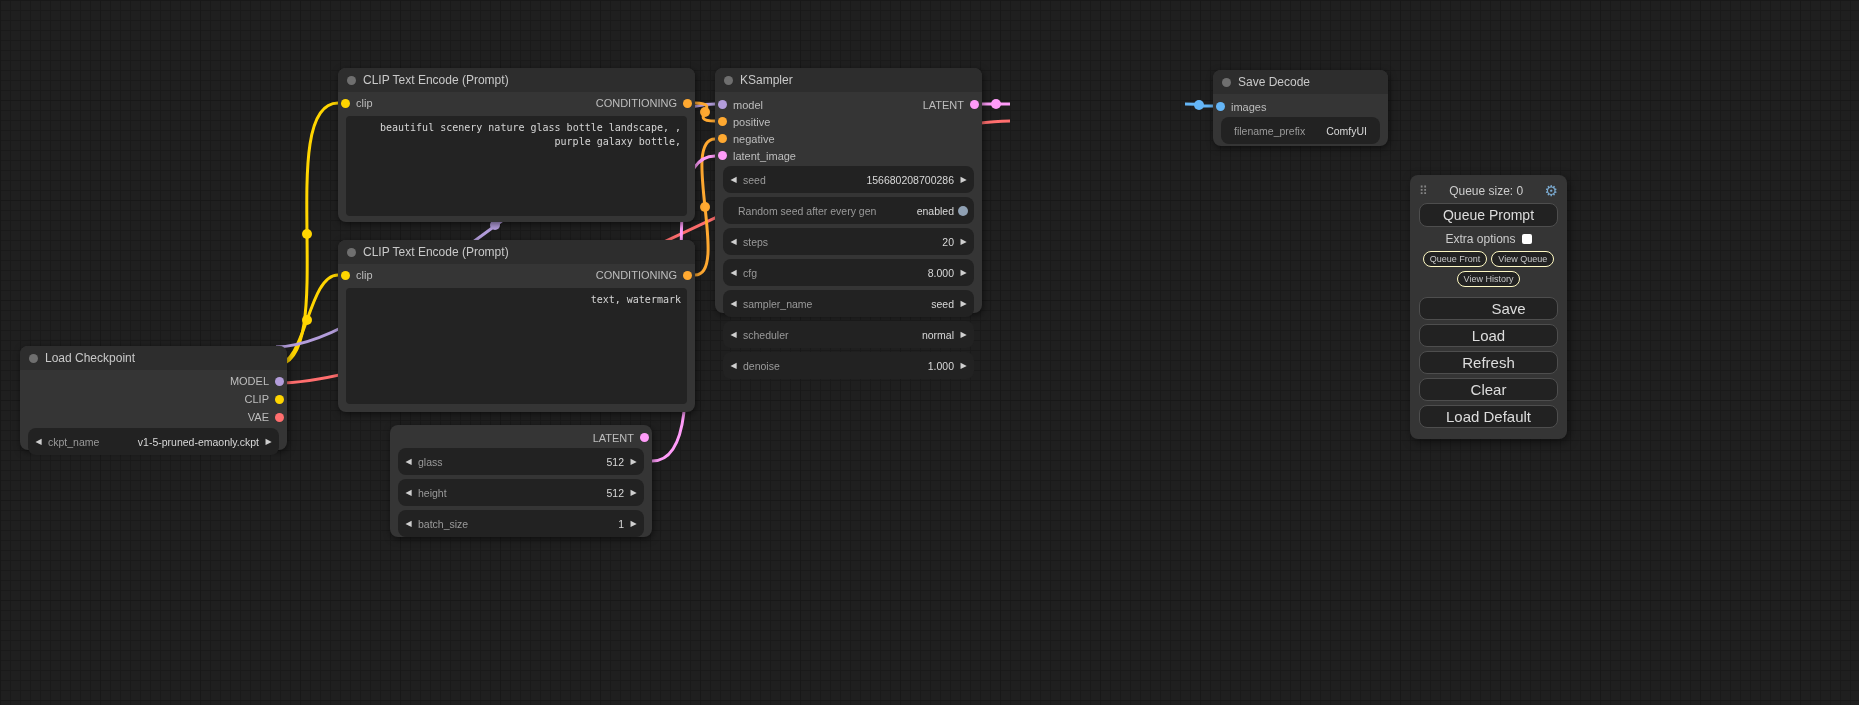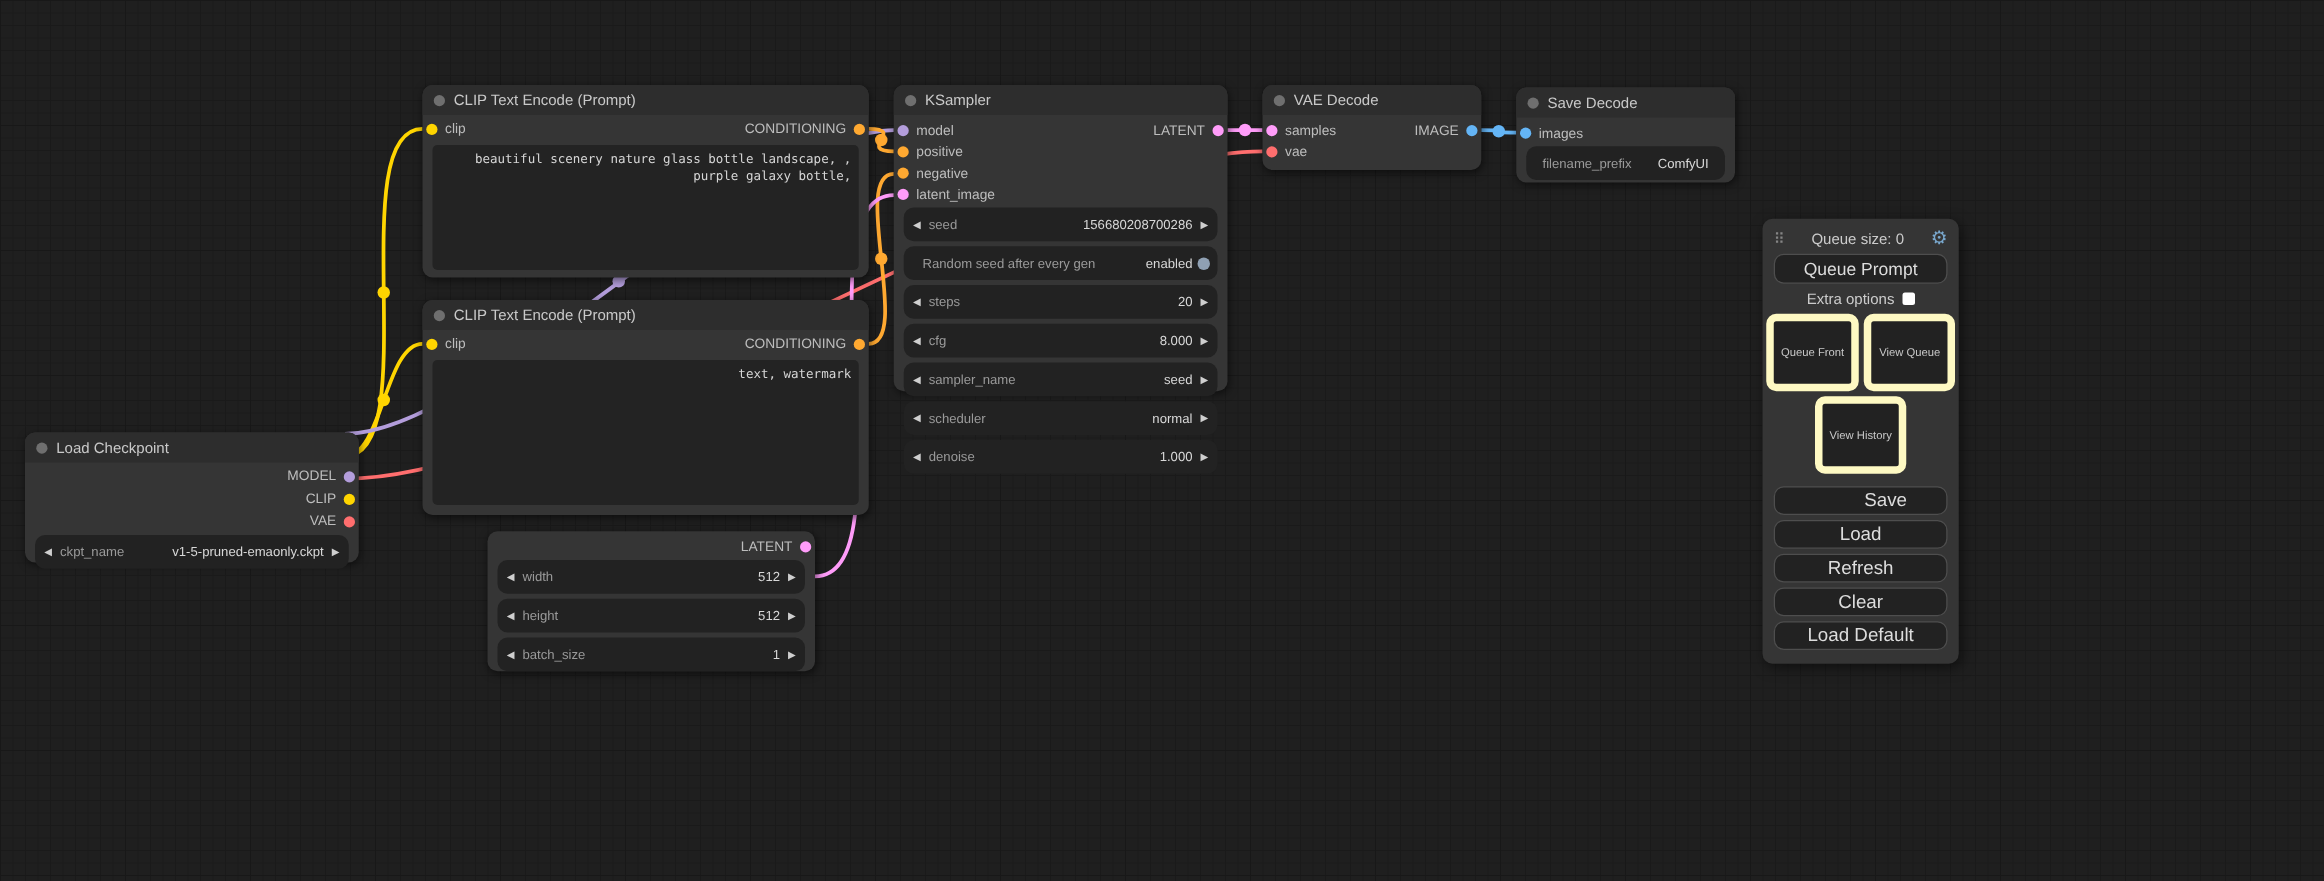--- a/index.html
+++ b/index.html
@@ -52,22 +52,22 @@
   .gear{font-size:15px;line-height:1;}
   .qbtn{display:block;width:100%;height:23px;margin-bottom:4px;background:#222;
     color:#dddddd;border:1px solid #4e4e4e;border-radius:8px;font-size:15px;
     font-family:"Liberation Sans",sans-serif;cursor:pointer;}
   .qbtn.primary{height:24px;font-size:14px;margin-bottom:5px;}
   .qbtn.gap-top{margin-top:10px;padding-left:40px;}
   .extra{display:flex;align-items:center;justify-content:center;gap:6px;
     font-size:12px;color:#cccccc;margin:2px 0 5px;}
   .checkbox{width:10px;height:10px;background:#ffffff;border-radius:2px;}
   .smallrow{display:flex;justify-content:center;gap:4px;margin-bottom:4px;}
-  .qsmall{background:#222;color:#c8c8c8;border:6px solid #fef9c3;border-radius:8px;
-    font-size:9px;padding:20px 6px;font-family:"Liberation Sans",sans-serif;cursor:pointer;white-space:nowrap;}
+  .qsmall{background:#222;color:#c8c8c8;border:1px solid #fef9c3;border-radius:8px;
+    font-size:9px;padding:2px 6px;font-family:"Liberation Sans",sans-serif;cursor:pointer;white-space:nowrap;}
 </style>
 </head>
 <body>
 
 <div id="canvas">
 
   <svg id="wires" width="1859" height="705" viewBox="0 0 1859 705">
     <path d="M276,365 C341,365 273,103 338,103" stroke="#FFD500"></path>
     <path d="M276,365 C306,365 308,275 338,275" stroke="#FFD500"></path>
     <path d="M276,347 C386,347 605,104 715,104" stroke="#B39DDB"></path>
@@ -168,21 +168,21 @@
       <div class="row">
         <span class="slot out">
             <span>LATENT</span>
             <span class="dot" style="background: rgb(255, 156, 249);"></span>
           </span>
       </div>
     </div>
     <div class="widgets">
       <div class="widget">
         <span class="warr">◀</span>
-        <span class="wlabel">width</span>
+        <span class="wlabel">glass</span>
         <span class="wvalue">512</span>
         <span class="warr">▶</span>
       </div>
       <div class="widget">
         <span class="warr">◀</span>
         <span class="wlabel">height</span>
         <span class="wvalue">512</span>
         <span class="warr">▶</span>
       </div>
       <div class="widget">
@@ -267,44 +267,20 @@
       </div>
       <div class="widget">
         <span class="warr">◀</span>
         <span class="wlabel">denoise</span>
         <span class="wvalue">1.000</span>
         <span class="warr">▶</span>
       </div>
     </div>
   </div>
 
-  <div class="node" style="left:1010px;top:68px;width:175px;height:68px;">
-    <div class="ntitle">
-      <span class="ndot"></span>
-      <span>VAE Decode</span>
-    </div>
-    <div class="rows">
-      <div class="row">
-        <span class="slot in">
-            <span class="dot" style="background: rgb(255, 156, 249);"></span>
-            <span>samples</span>
-          </span>
-        <span class="slot out">
-            <span>IMAGE</span>
-            <span class="dot" style="background: rgb(100, 181, 246);"></span>
-          </span>
-      </div>
-      <div class="row">
-        <span class="slot in">
-            <span class="dot" style="background: rgb(255, 110, 110);"></span>
-            <span>vae</span>
-          </span>
-      </div>
-    </div>
-  </div>
 
   <div class="node" style="left:1213px;top:70px;width:175px;height:76px;">
     <div class="ntitle">
       <span class="ndot"></span>
       <span>Save Decode</span>
     </div>
     <div class="rows">
       <div class="row">
         <span class="slot in">
             <span class="dot" style="background: rgb(100, 181, 246);"></span>

